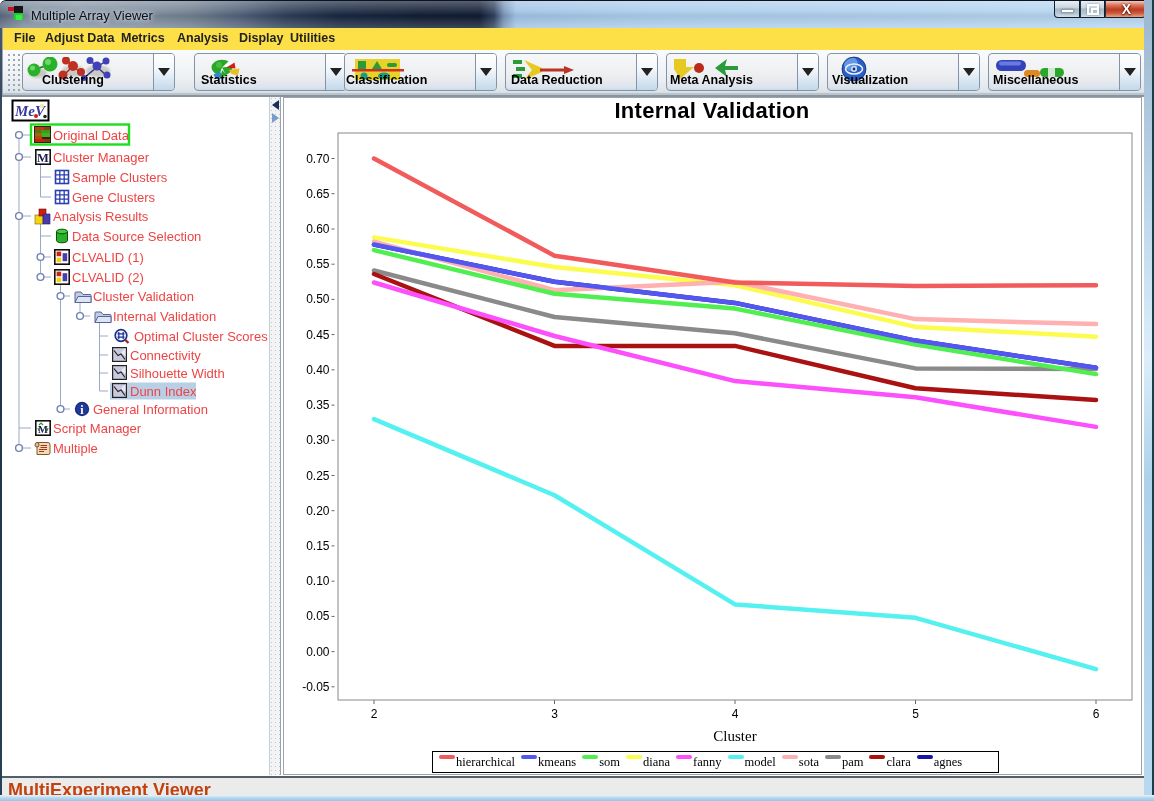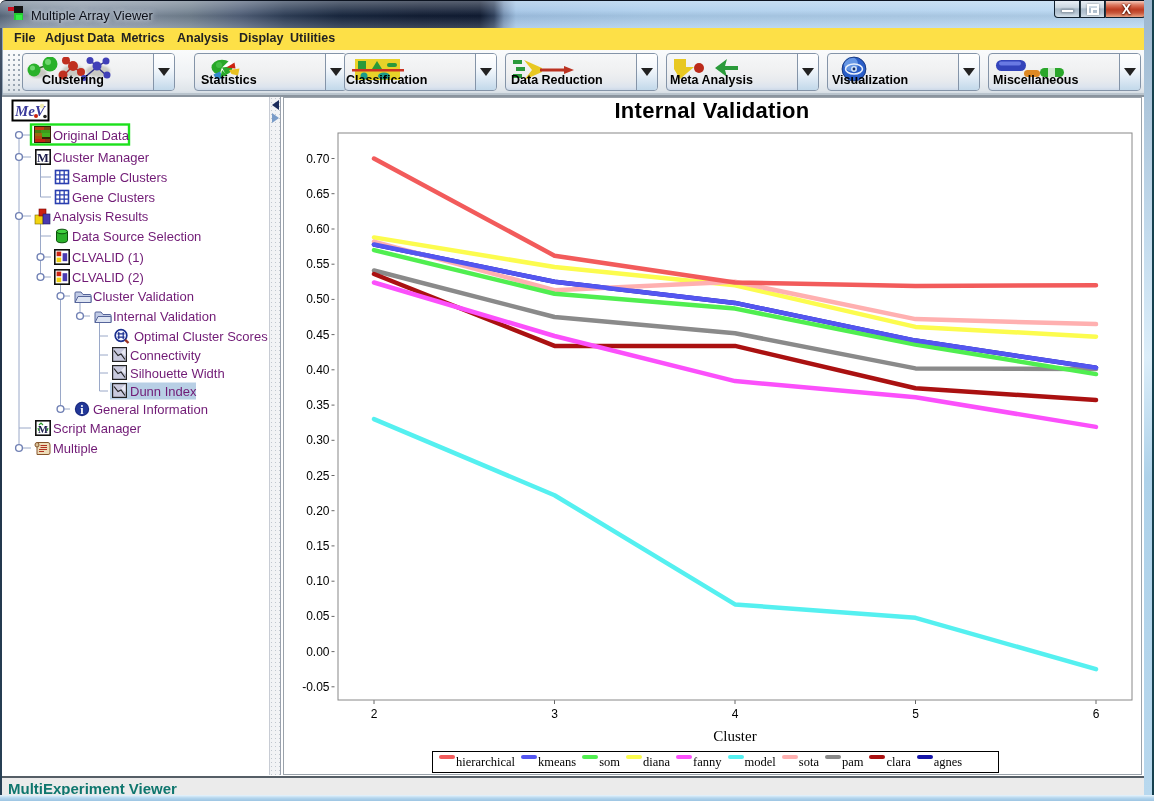--- a/index.html
+++ b/index.html
@@ -75,24 +75,24 @@
   background-size:4px 4px; }
 #divider .up { position:absolute; left:2px; top:3px; width:0; height:0;
   border-top:5px solid transparent; border-bottom:5px solid transparent; border-right:7px solid #1c2c5c; }
 #divider .dn { position:absolute; left:2px; top:16px; width:0; height:0;
   border-top:5px solid transparent; border-bottom:5px solid transparent; border-left:7px solid #7a9cc8; }
 #chart { position:absolute; left:283px; top:97px; width:859px; height:678px; background:#fff;
   border:1px solid #9aa2aa; }
 
 #status { position:absolute; left:2px; top:776px; width:1142px; height:19px; background:#ebebeb;
   border-top:2px solid #555e66; }
-#status span { position:absolute; left:6px; top:2px; font-weight:bold; font-size:15px; color:#0f766e; }
-
-
-.trow { position:absolute; font-size:13px; color:#701a75; white-space:nowrap; }
+#status span { position:absolute; left:6px; top:2px; font-weight:bold; font-size:18px; color:#c2410c; }
+
+
+.trow { position:absolute; font-size:13px; color:#ef4444; white-space:nowrap; }
 
 
 #legend { position:absolute; left:148px; top:653px; width:567px; height:22px; border:1px solid #000;
   display:flex; align-items:center; justify-content:flex-start; padding-left:3px; font-size:12.5px; color:#000; background:#fff; }
 #legend .it { display:flex; margin:0 3px;font-family:Liberation Serif, serif; }
 #legend .d { width:16px; height:4px; border-radius:2px; margin-right:1px; }
 </style>
 </head>
 <body>
 <div id="win">

